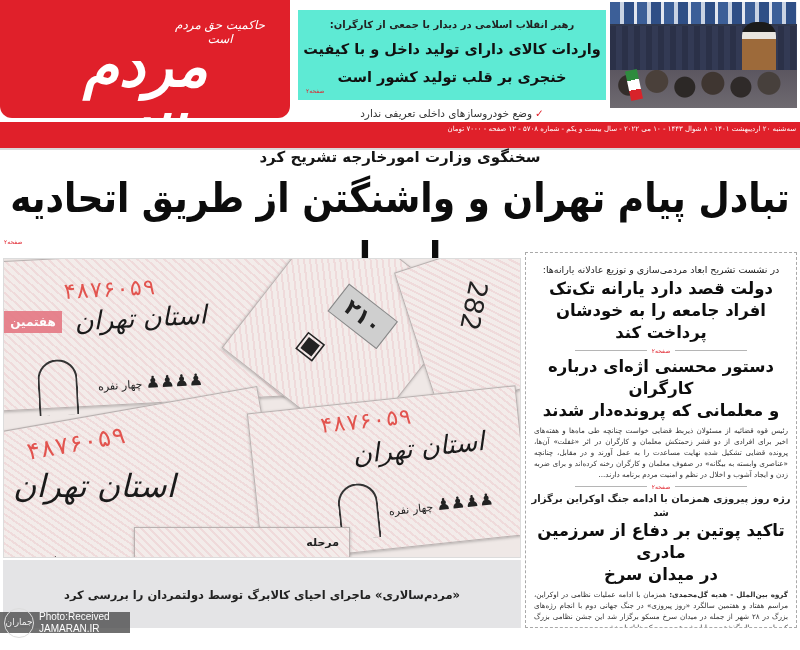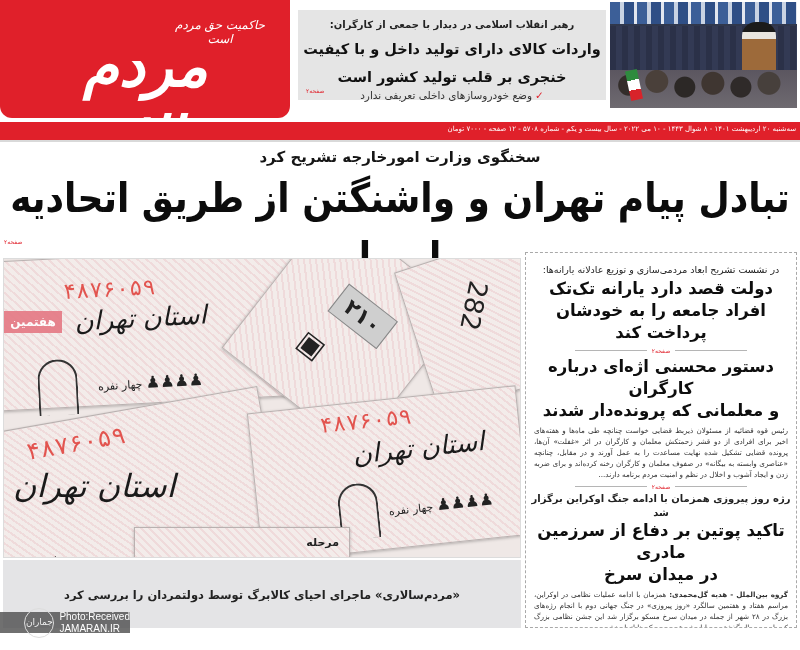--- a/index.html
+++ b/index.html
@@ -16,25 +16,25 @@
     color: #fff; font-family: "DejaVu Serif", serif; font-style: italic; font-size: 12px;
   }
   .logo-name {
     position: absolute; left: 8px; top: 30px; width: 275px; text-align: center;
     color: #fff; font-family: "DejaVu Serif", serif; font-style: italic; font-weight: bold;
     font-size: 58px; line-height: 72px; letter-spacing: -1px;
   }
 
   .teaser-box {
     position: absolute; left: 298px; top: 10px; width: 308px; height: 90px;
-    background: #e5e5e5; text-align: center; padding-top: 8px;
+    background: #5eead4; text-align: center; padding-top: 8px;
   }
   .teaser-kicker { font-size: 10px; font-weight: bold; color: #222; line-height: 13px; }
   .teaser-title { font-size: 14.5px; font-weight: bold; color: #111; line-height: 19px; margin-top: 9px; }
-  .teaser-sub { font-size: 10.5px; color: #333; line-height: 14px; margin-top: 1px; }
+  .teaser-sub { font-size: 10.5px; color: #333; line-height: 14px; margin-top: 19px; }
   .teaser-sub .check { color: #e0202a; font-weight: bold; margin-left: 3px; }
   .teaser-page { position: absolute; left: 8px; bottom: 6px; font-size: 6px; color: #e0202a; }
 
   .top-photo {
     position: absolute; left: 610px; top: 2px; width: 187px; height: 106px; overflow: hidden;
     background: linear-gradient(180deg, #2c3346 0%, #384058 60%, #6a5d55 100%);
   }
   .tp-frieze { position: absolute; left: 0; top: 0; width: 100%; height: 22px;
     background: repeating-linear-gradient(90deg, #3c5f98 0 10px, #c9d3e3 10px 14px, #2f4f86 14px 24px, #e2e6ef 24px 27px); }
   .tp-curtain { position: absolute; left: 0; top: 24px; width: 100%; height: 52px;
@@ -46,21 +46,21 @@
       radial-gradient(circle at 25% 30%, #4a403a 11px, transparent 12px),
       radial-gradient(circle at 40% 45%, #2c2826 10px, transparent 11px),
       radial-gradient(circle at 55% 35%, #3f3631 11px, transparent 12px),
       radial-gradient(circle at 70% 45%, #2f2a29 10px, transparent 11px),
       radial-gradient(circle at 85% 35%, #47403c 11px, transparent 12px),
       linear-gradient(180deg, #5b5660, #6e6a70); }
   .tp-flag { position: absolute; left: 18px; bottom: 8px; width: 12px; height: 30px;
     background: linear-gradient(180deg, #2e8b3e 0 33%, #fff 33% 66%, #d8232a 66% 100%); transform: rotate(-12deg); }
 
   .date-strip {
-    position: absolute; left: 0; top: 122px; width: 800px; height: 20px;
+    position: absolute; left: 0; top: 122px; width: 800px; height: 28px;
     background: #e0202a; color: #fff; font-size: 7px; line-height: 14px; padding-right: 4px;
     text-align: right; border-bottom: 2px solid #d9d9d9;
   }
 
   
   .kicker-main { position: absolute; left: 0; top: 148px; width: 800px; text-align: center;
     font-size: 15px; font-weight: bold; color: #151515; }
   .headline-main { position: absolute; left: 0; top: 176px; width: 800px; text-align: center;
     font-size: 36px; font-weight: bold; color: #0c0c0c; letter-spacing: -1px; line-height: 52px;
     font-family: "DejaVu Sans", sans-serif; transform: scaleY(1.12); }
@@ -84,21 +84,21 @@
     font-size: 12px; font-weight: bold; line-height: 22px; text-align: center; opacity: 0.92; }
 
   .lead-caption {
     position: absolute; left: 3px; top: 560px; width: 518px; height: 68px; background: #e4e4e6; text-align: center;
   }
   .lead-kicker { font-size: 11.5px; font-weight: bold; color: #222; padding-top: 28px; }
   .lead-title { font-size: 22px; font-weight: bold; color: #0d0d0d; margin-top: 6px; letter-spacing: -0.5px; }
 
   .watermark {
     position: absolute; left: 0; top: 612px; width: 130px; height: 21px; background: rgba(80,80,80,0.82);
-    color: #fff; direction: ltr; display: flex; align-items: center; justify-content: flex-end;
+    color: #fff; direction: ltr; display: flex; align-items: center;
   }
   .wm-logo { width: 30px; height: 30px; border-radius: 50%; border: 1.5px solid #ddd; margin: 0 5px 0 4px;
     font-size: 9px; line-height: 27px; text-align: center; color: #eee; }
   .wm-text { font-family: "Liberation Sans", sans-serif; font-size: 10px; line-height: 12px; }
   .wm-text .l2 { font-weight: normal; font-size: 10px; }
 
   
   .right-col {
     position: absolute; left: 525px; top: 252px; width: 272px; height: 376px;
     border: 1.5px dashed #a9a9a9; text-align: center; overflow: hidden;

